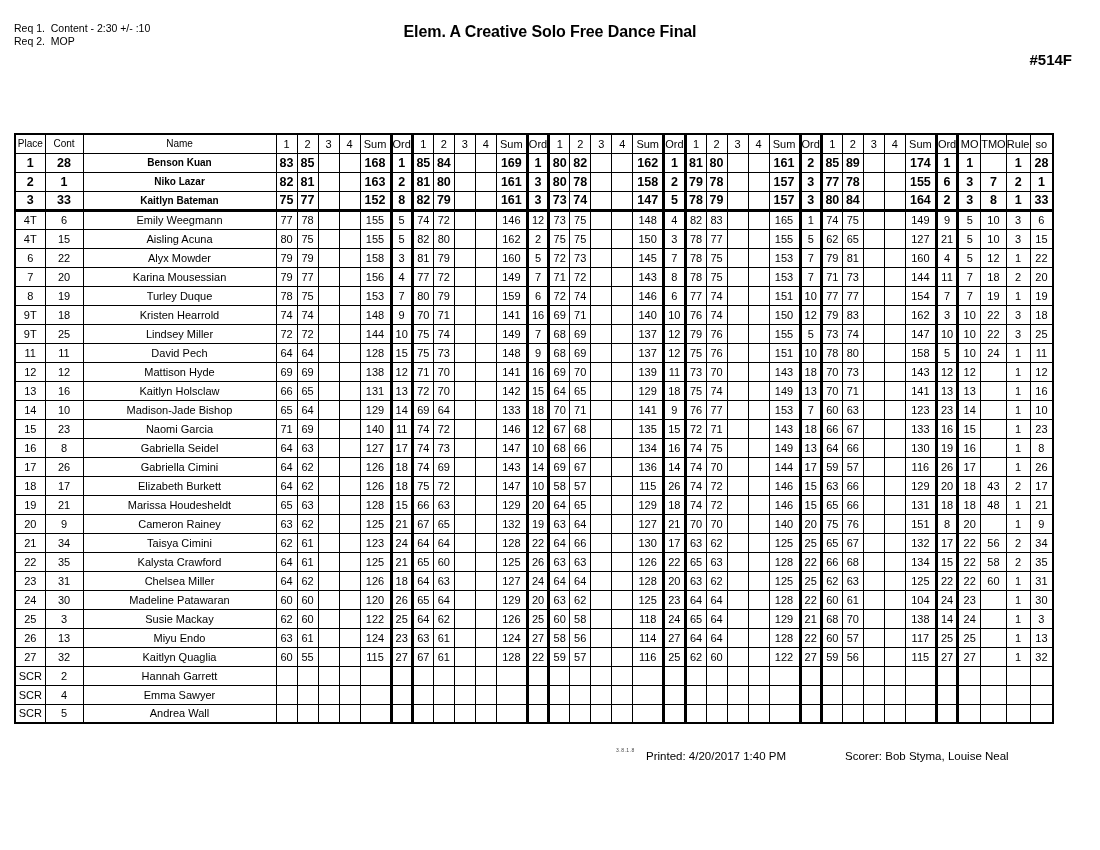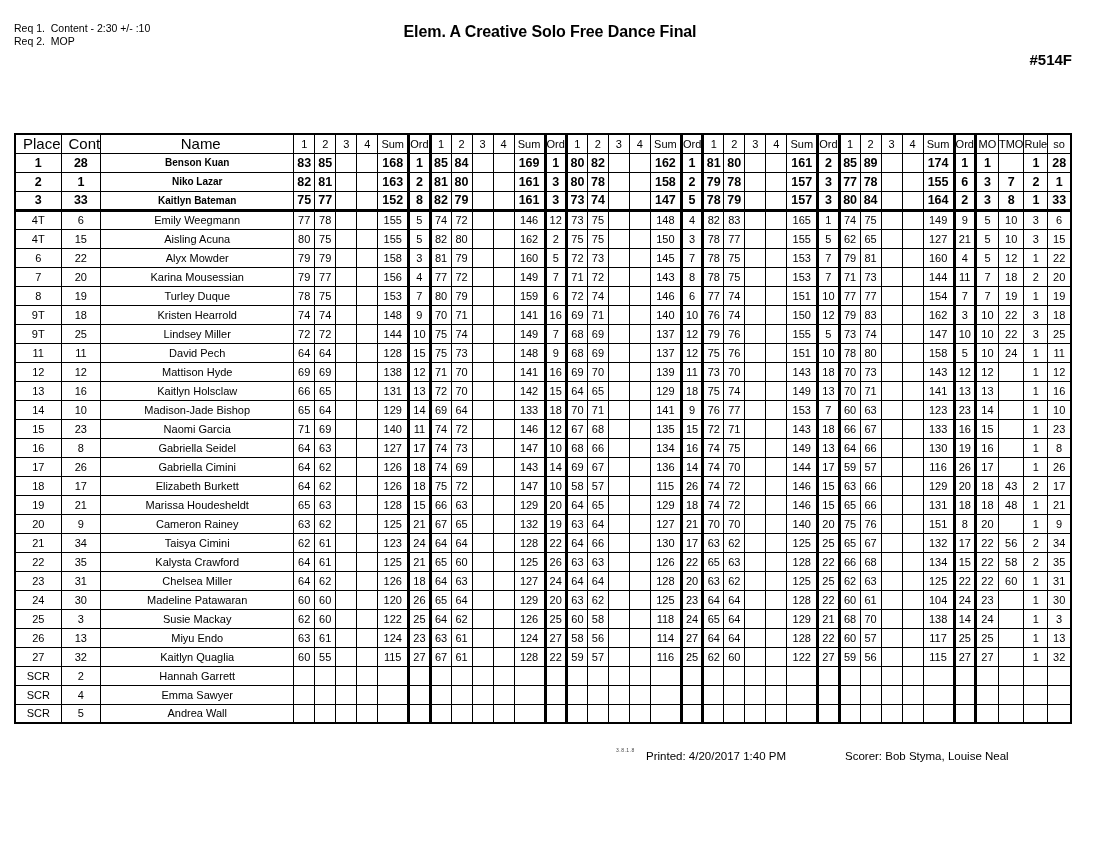--- a/index.html
+++ b/index.html
@@ -58,21 +58,21 @@
   .sep-r{border-right:3px solid #000 !important;}
   .hdr-top td{border-top:2px solid #000;}
   .tbl-outer{border:2px solid #000;}
 
   tr.top3 td{font-weight:bold;font-size:12.5px;}
   tr.top3 .c-name{font-size:10px;}
   tr.lastbold td{border-bottom:3px solid #000;}
   tr.scr td{height:19px;}
 
   .colhdr td{font-size:10.5px;height:17px;}
-  .colhdr .c-name,.colhdr .c-place,.colhdr .c-cont{font-size:15px;padding-left:7px;}
+  .colhdr .c-name,.colhdr .c-place,.colhdr .c-cont{font-size:10px;}
 
   
   .footer{position:absolute;left:0;top:749px;width:1100px;font-size:11.5px;}
   .f-tiny{position:absolute;left:616px;top:-2px;font-size:5px;letter-spacing:0.5px;color:#444;}
   .f-printed{position:absolute;left:646px;top:1px;}
   .f-scorer{position:absolute;left:845px;top:1px;}
 </style>
 </head>
 <body>
 

